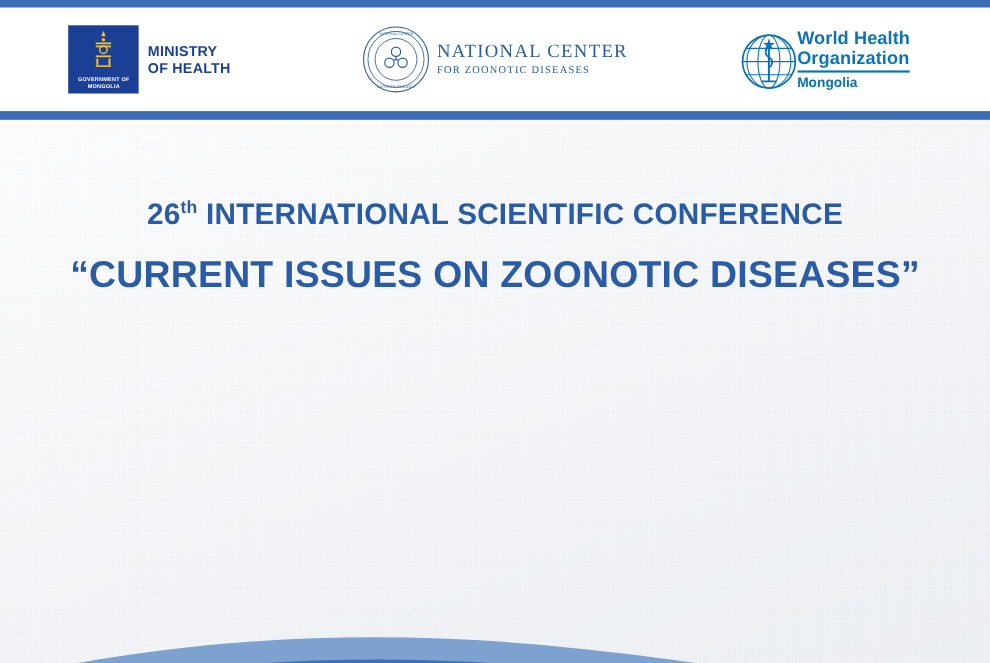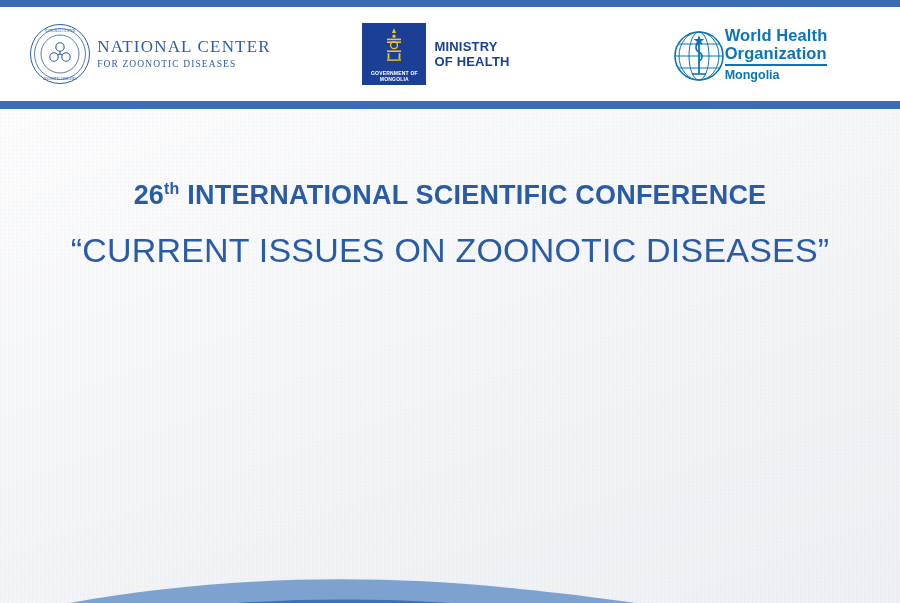--- a/index.html
+++ b/index.html
@@ -184,21 +184,21 @@
     line-height: 32px;
   }
   .conf-line1 sup {
     font-size: 16px;
     vertical-align: super;
     line-height: 0;
   }
   .conf-theme {
     color: #2a5ca6;
     font-size: 34px;
-    font-weight: normal;
+    font-weight: bold;
     line-height: 46px;
     letter-spacing: 0.2px;
     margin-top: 16px;
     padding: 0 36px;
   }
 
   .meta-block {
     position: absolute;
     top: 302px;
     left: 0;
@@ -231,46 +231,20 @@
   .knot.right { right: 18px; }
 </style>
 </head>
 <body>
 
 <div class="slide">
 
   <div class="top-rule"></div>
 
   <div class="header">
-
-    <div class="logo-slot">
-      <div class="ncz">
-        <svg class="ncz-seal" viewBox="0 0 62 62">
-          <circle cx="31" cy="31" r="29.5" fill="none" stroke="#2b5ca8" stroke-width="1"></circle>
-          <circle cx="31" cy="31" r="25.5" fill="none" stroke="#2b5ca8" stroke-width="0.8"></circle>
-          <circle cx="31" cy="31" r="19" fill="none" stroke="#2b5ca8" stroke-width="0.8"></circle>
-          <g stroke="#2b5ca8" stroke-width="1.1" fill="none">
-            <circle cx="31" cy="24" r="4.2"></circle>
-            <circle cx="25" cy="34" r="4.2"></circle>
-            <circle cx="37" cy="34" r="4.2"></circle>
-            <line x1="31" y1="28" x2="31" y2="31"></line>
-            <line x1="28.5" y1="32" x2="31" y2="31"></line>
-            <line x1="33.5" y1="32" x2="31" y2="31"></line>
-          </g>
-          <g fill="#2b5ca8" font-size="3.4" font-family="Liberation Serif, serif">
-            <text x="31" y="9" text-anchor="middle">NATIONAL CENTER</text>
-            <text x="31" y="57" text-anchor="middle">ZOONOTIC DISEASES</text>
-          </g>
-        </svg>
-        <div class="ncz-text">
-          <div class="ncz-title">NATIONAL CENTER</div>
-          <div class="ncz-sub">FOR ZOONOTIC DISEASES</div>
-        </div>
-      </div>
-    </div>
 
     <div class="logo-slot">
       <div class="moh">
         <div class="moh-emblem">
           <svg class="soyombo" viewBox="0 0 22 34">
             <g fill="#f2c230">
               <polygon points="11,1 13,6 9,6"></polygon>
               <circle cx="11" cy="9.2" r="1.6"></circle>
               <rect x="4" y="11.6" width="14" height="1.6"></rect>
               <rect x="4" y="14.4" width="14" height="1.6"></rect>
@@ -287,20 +261,46 @@
           </div>
         </div>
         <div class="moh-text">
           <div>MINISTRY</div>
           <div>OF HEALTH</div>
         </div>
       </div>
     </div>
 
     <div class="logo-slot">
+      <div class="ncz">
+        <svg class="ncz-seal" viewBox="0 0 62 62">
+          <circle cx="31" cy="31" r="29.5" fill="none" stroke="#2b5ca8" stroke-width="1"></circle>
+          <circle cx="31" cy="31" r="25.5" fill="none" stroke="#2b5ca8" stroke-width="0.8"></circle>
+          <circle cx="31" cy="31" r="19" fill="none" stroke="#2b5ca8" stroke-width="0.8"></circle>
+          <g stroke="#2b5ca8" stroke-width="1.1" fill="none">
+            <circle cx="31" cy="24" r="4.2"></circle>
+            <circle cx="25" cy="34" r="4.2"></circle>
+            <circle cx="37" cy="34" r="4.2"></circle>
+            <line x1="31" y1="28" x2="31" y2="31"></line>
+            <line x1="28.5" y1="32" x2="31" y2="31"></line>
+            <line x1="33.5" y1="32" x2="31" y2="31"></line>
+          </g>
+          <g fill="#2b5ca8" font-size="3.4" font-family="Liberation Serif, serif">
+            <text x="31" y="9" text-anchor="middle">NATIONAL CENTER</text>
+            <text x="31" y="57" text-anchor="middle">ZOONOTIC DISEASES</text>
+          </g>
+        </svg>
+        <div class="ncz-text">
+          <div class="ncz-title">NATIONAL CENTER</div>
+          <div class="ncz-sub">FOR ZOONOTIC DISEASES</div>
+        </div>
+      </div>
+    </div>
+
+    <div class="logo-slot">
       <div class="who">
         <svg class="who-emblem" viewBox="0 0 52 52">
           <circle cx="26" cy="26" r="24" fill="none" stroke="#0b74b8" stroke-width="1.6"></circle>
           <g stroke="#0b74b8" stroke-width="1" fill="none">
             <ellipse cx="26" cy="26" rx="10" ry="24"></ellipse>
             <ellipse cx="26" cy="26" rx="20" ry="24"></ellipse>
             <line x1="2" y1="26" x2="50" y2="26"></line>
             <path d="M5 14 H47"></path>
             <path d="M5 38 H47"></path>
           </g>

